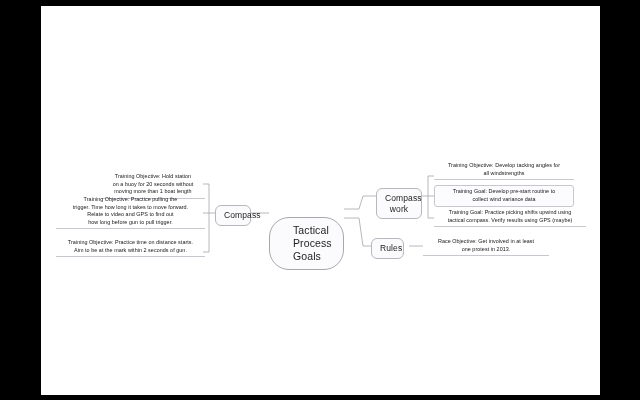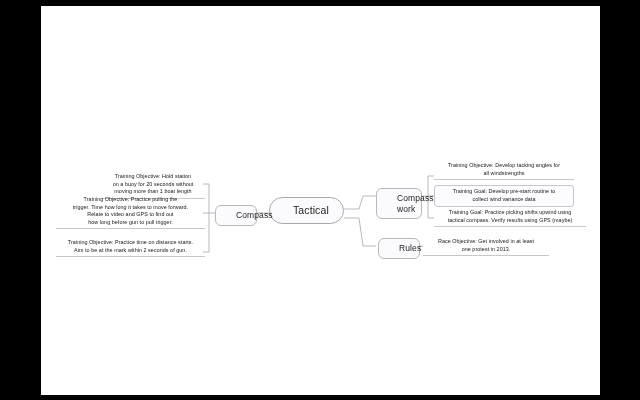--- a/index.html
+++ b/index.html
@@ -49,24 +49,25 @@
     color: #1d1d1d;
     text-align: center;
     line-height: 1.25;
     letter-spacing: 0.1px;
   }
   .node.central {
     font-size: 10.5px;
     padding: 6px 23px;
     border-radius: 20px;
     border-color: #a9a7ad;
+    margin-top: 20px;
   }
   .node.branch {
     font-size: 8.5px;
-    padding: 4px 20px;
+    padding: 4px 8px;
     border-radius: 6px;
   }
 
   
   .leaf {
     position: absolute;
     box-sizing: border-box;
     font-size: 5.4px;
     color: #17171a;
     text-align: center;
@@ -109,20 +110,21 @@
         <path d="M387,170 L393,170"></path>
         <path d="M387,190 L393,190"></path>
         <path d="M387,212 L393,212"></path>
 
         <path d="M368,240 L382,240"></path>
       </g>
     </svg>
 
     <div class="node central" style="left:228px; top:191px; width:75px;">
       <div>Tactical</div>
+      <div>Process Goals</div>
     </div>
 
     <div class="node branch" style="left:174px; top:199px; width:36px;">
       <span>Compass</span>
     </div>
 
     <div class="leaf" style="left:60px; top:167px; width:104px;">
       <span>Training Objective:  Hold station</span>
       <span>on a buoy for 20 seconds without</span>
       <span>moving more than 1 boat length</span>
@@ -152,21 +154,21 @@
     <div class="leaf boxed" style="left:393px; top:179px; width:140px;">
       <span>Training Goal: Develop pre-start routine to</span>
       <span>collect wind variance data</span>
     </div>
 
     <div class="leaf" style="left:393px; top:203px; width:152px;">
       <span>Training Goal:  Practice picking shifts upwind using</span>
       <span>tactical compass.   Verify results using GPS (maybe)</span>
     </div>
 
-    <div class="node branch" style="left:337px; top:232px; width:33px;">
+    <div class="node branch" style="left:330px; top:232px; width:33px;">
       <span>Rules</span>
     </div>
 
     <div class="leaf" style="left:382px; top:232px; width:126px;">
       <span>Race Objective:  Get involved in at least</span>
       <span>one protest in 2013.</span>
     </div>
 
   </div>
 </div>

